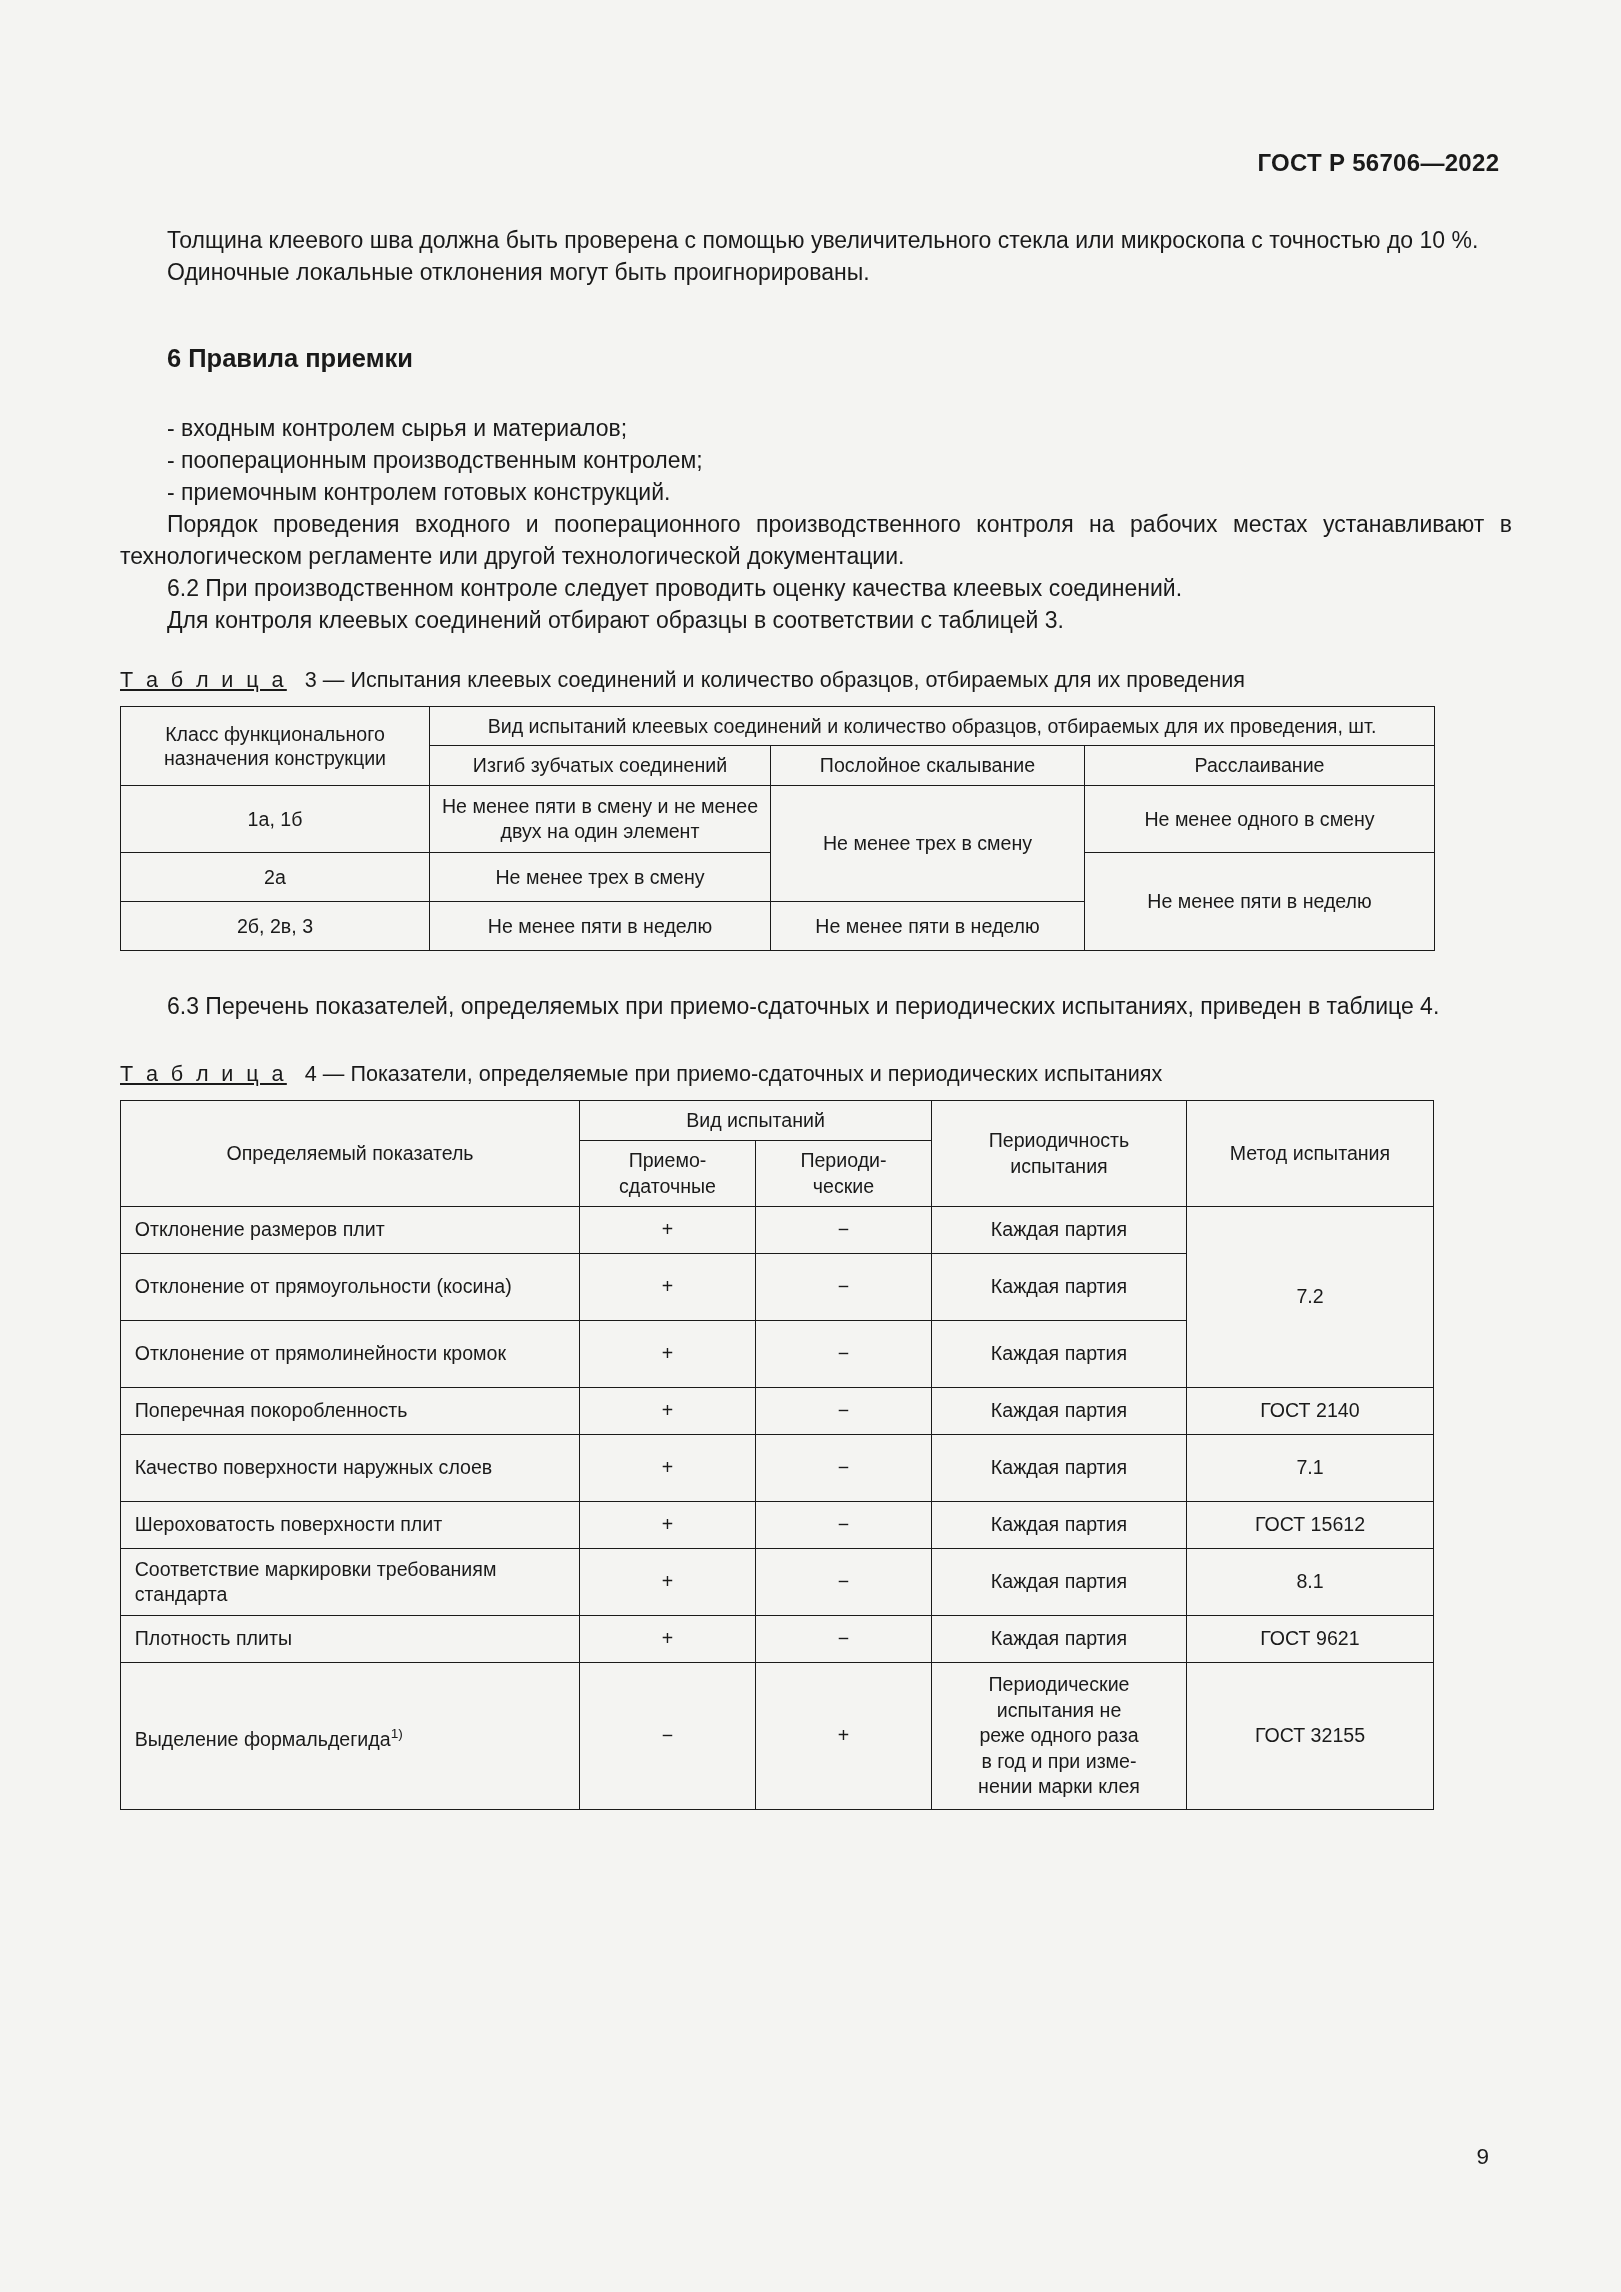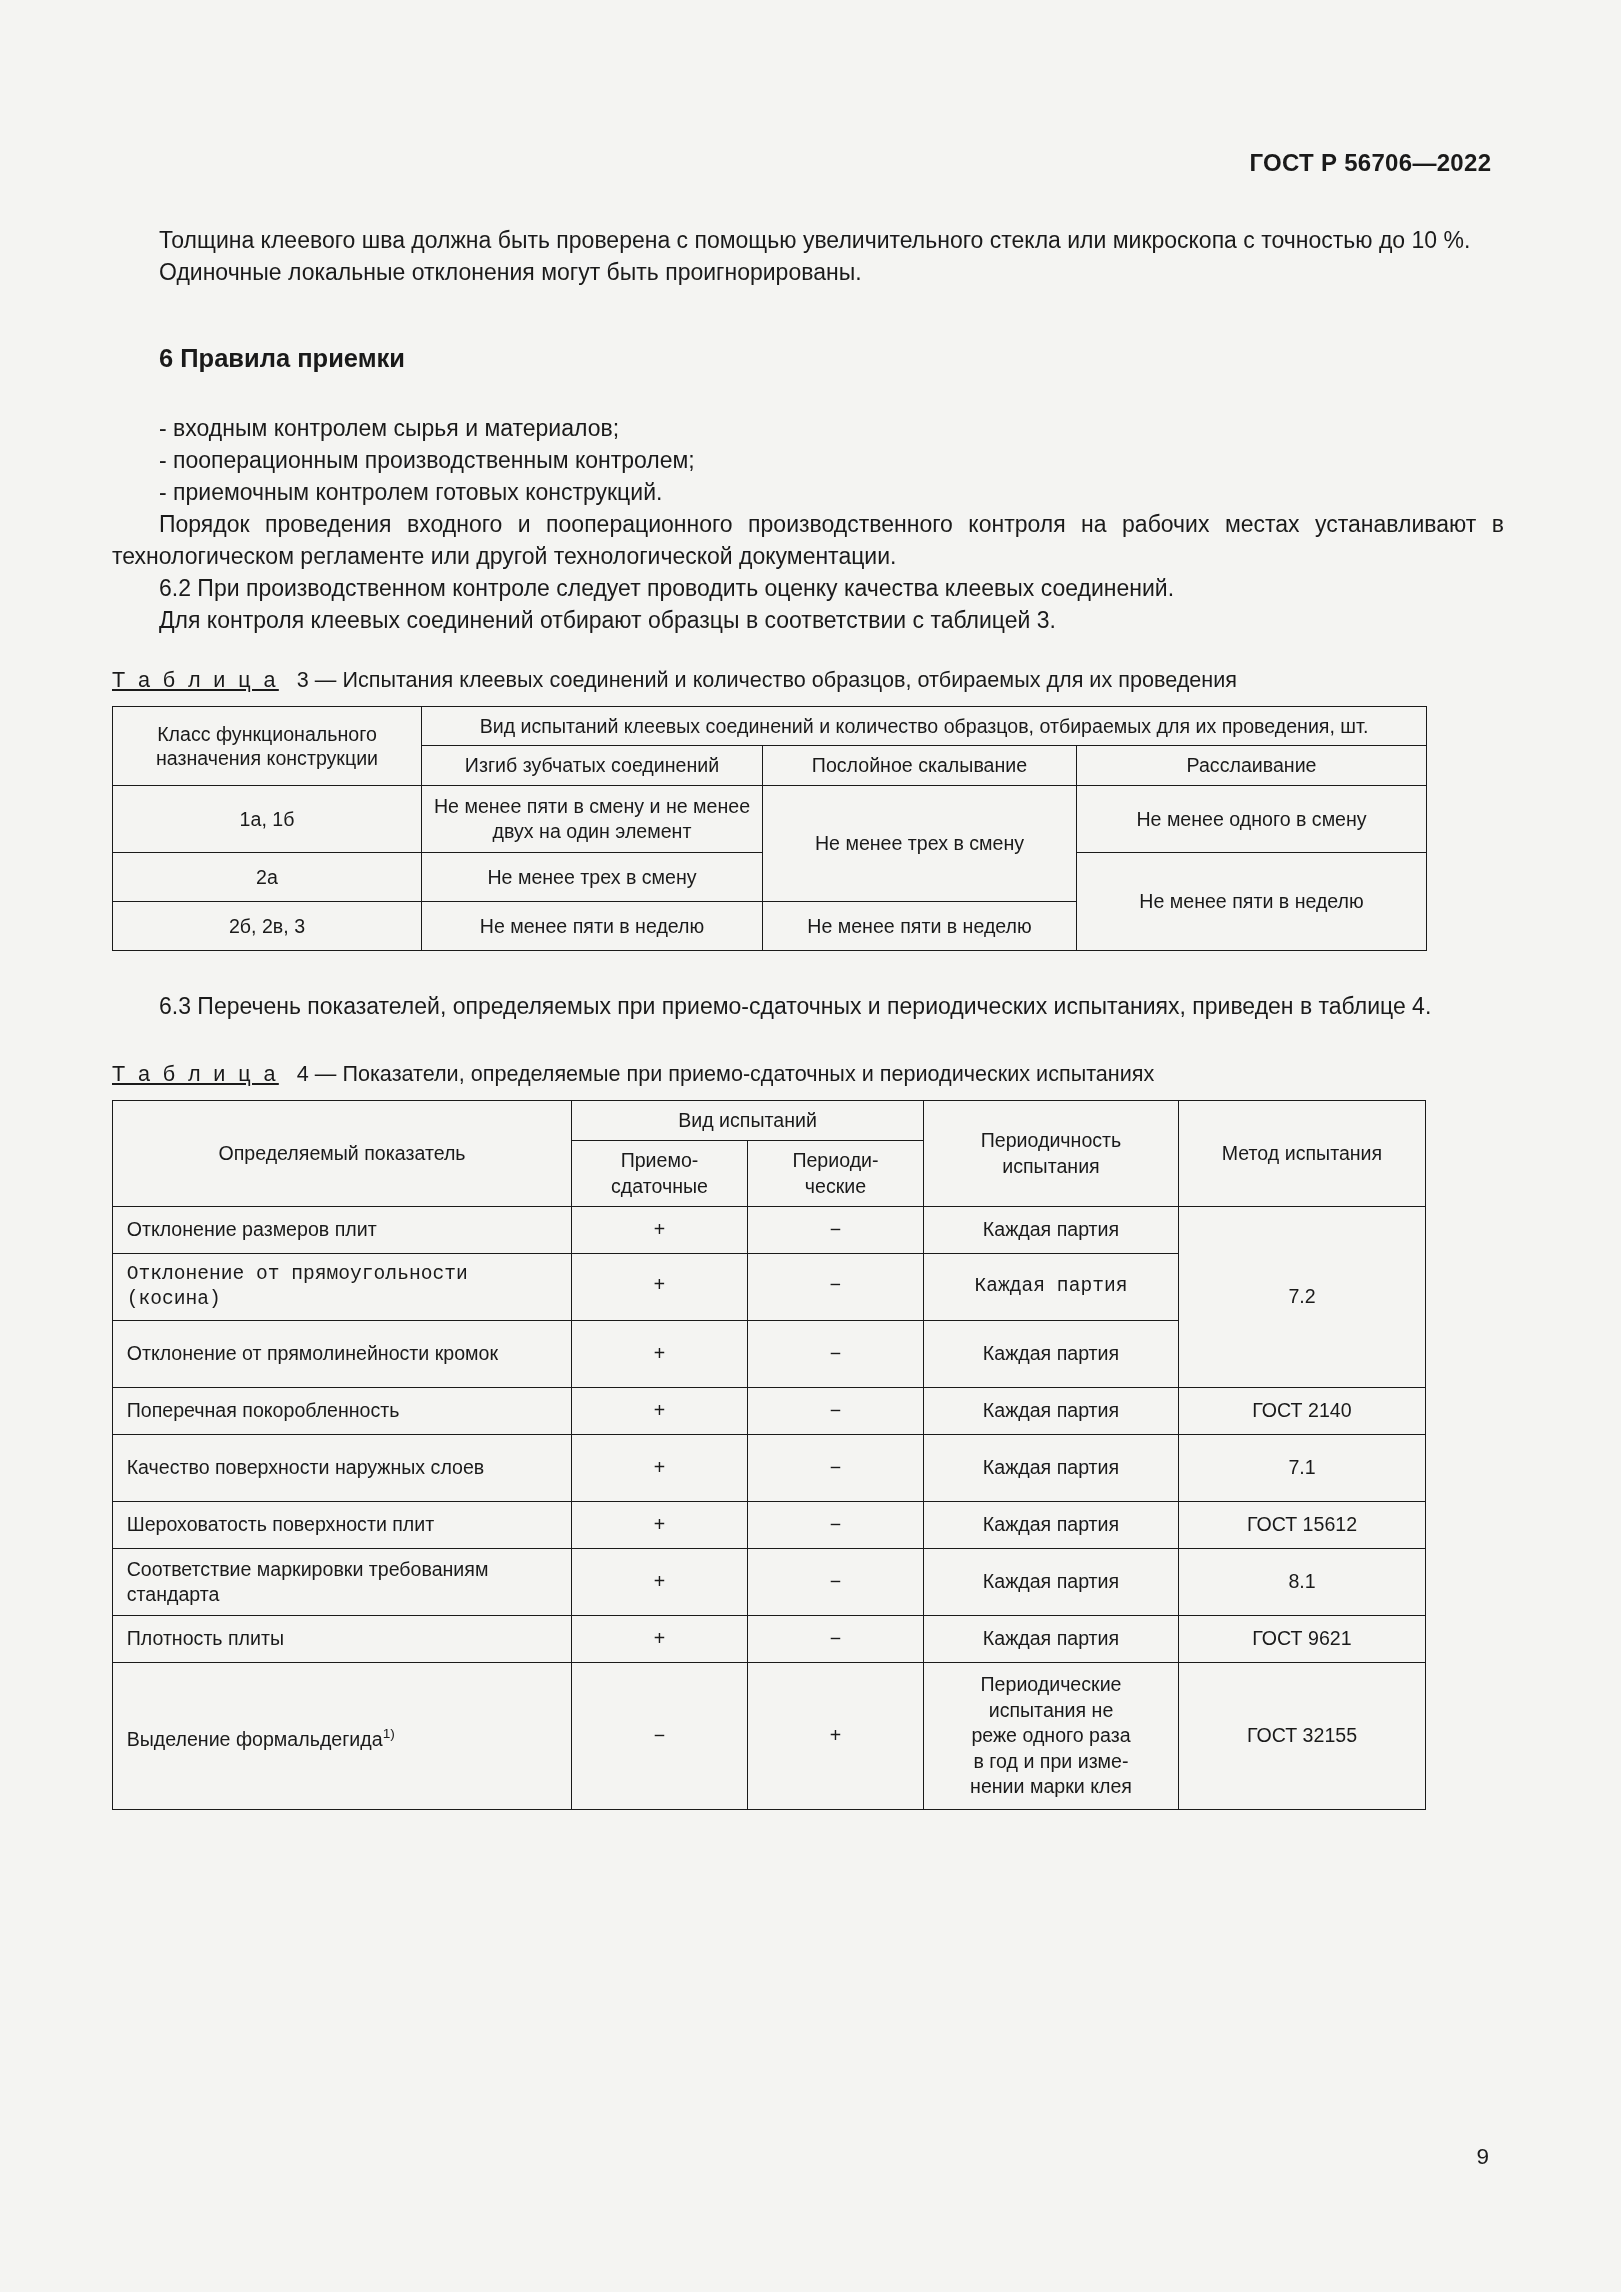--- a/index.html
+++ b/index.html
@@ -15,21 +15,21 @@
     position: relative;
     width: 1621px;
     height: 2293px;
     background: #f4f4f2;
     box-sizing: border-box;
     padding: 0;
     overflow: hidden;
   }
   .content {
     position: absolute;
-    left: 112px;
+    left: 120px;
     top: 0;
     width: 1392px;
   }
   .header-std {
     text-align: right;
     font-size: 24px;
     font-weight: bold;
     letter-spacing: 0.3px;
     padding-top: 149px;
     padding-right: 12.7px;
@@ -199,21 +199,21 @@
           </tr>
         </thead>
         <tbody>
           <tr style="height:47px;">
             <td class="left">Отклонение размеров плит</td>
             <td>+</td>
             <td>−</td>
             <td>Каждая партия</td>
             <td rowspan="3">7.2</td>
           </tr>
-          <tr style="height:67px;font-family:Liberation Mono, monospace;">
+          <tr style="height:67px;">
             <td class="left">Отклонение от прямоугольности (косина)</td>
             <td>+</td>
             <td>−</td>
             <td>Каждая партия</td>
           </tr>
           <tr style="height:67px;">
             <td class="left">Отклонение от прямолинейности кромок</td>
             <td>+</td>
             <td>−</td>
             <td>Каждая партия</td>

